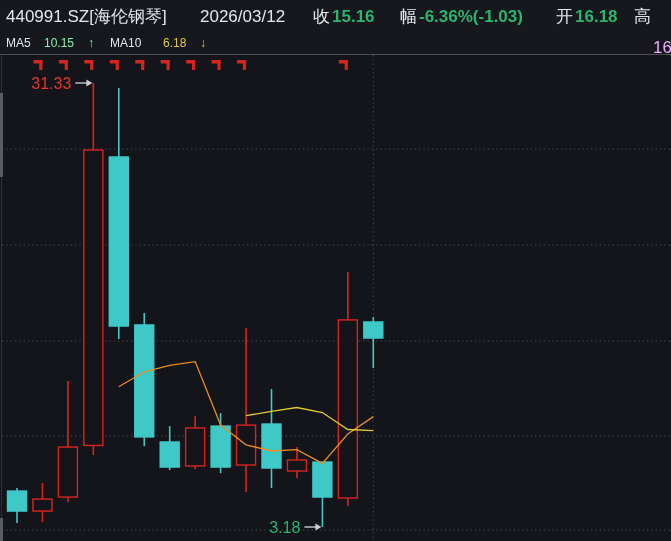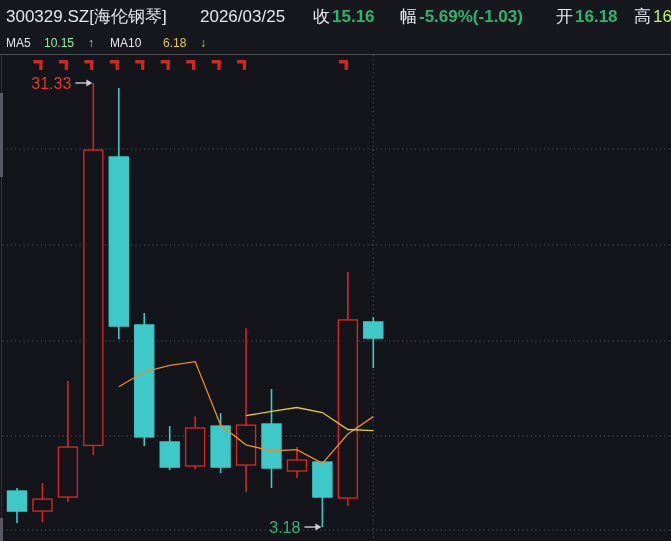--- a/index.html
+++ b/index.html
@@ -4,21 +4,21 @@
 <style>
   html,body{margin:0;padding:0;background:#0e1014;}
   body{width:671px;height:541px;overflow:hidden;font-family:"Liberation Sans",sans-serif;}
   .stage{position:relative;width:671px;height:541px;background:#13151a;overflow:hidden;}
   #kchart{position:absolute;left:0;top:0;}
   .hdr{position:absolute;left:0;top:0;width:671px;height:55px;background:#16181d;
        border-bottom:1px solid #4a4e55;box-sizing:border-box;z-index:5;}
   .hdr span{position:absolute;white-space:nowrap;}
   .r1 span{top:5px;font-size:17px;line-height:24px;}
   .r2 span{top:33px;font-size:12px;line-height:20px;}
-  .w{color:#e3e6ea;} .g{color:#2bb46c;font-weight:bold;} .rd{color:#bef264;}
+  .w{color:#e3e6ea;} .g{color:#2bb46c;font-weight:bold;} .rd{color:#f0abfc;margin-top:31px;}
   .or{color:#86efac;} .ye{color:#dfca33;}
   .edge-axis{position:absolute;left:1px;top:55px;width:1px;height:486px;background:#2e3137;z-index:2;}
   .edge-frag{position:absolute;left:0;width:3px;background:#565b64;z-index:3;}
   .edge-frag.top{top:93px;height:84px;}
   .edge-frag.bottom{top:518px;height:23px;}
   text.ann{font-size:16px;font-family:"Liberation Sans",sans-serif;}
 </style>
 </head>
 <body>
 
@@ -90,26 +90,26 @@
       <polygon points="321.4,527.0099499999999 315.4,523.5099499999999 315.4,530.5099499999999" fill="#c9cdd2"></polygon>
       <text x="300.4" y="532.5099499999999" fill="#2bb46c" text-anchor="end" class="ann">3.18</text>
     </svg>
 
   <div class="edge-axis"></div>
   <div class="edge-frag top"></div>
   <div class="edge-frag bottom"></div>
 
   <div class="hdr">
     <div class="r1">
-      <span class="w" style="left:6px">300329.SZ[海伦钢琴]</span>
-      <span class="w" style="left:200px">2026/03/25</span>
+      <span class="w" style="left:6px">440991.SZ[海伦钢琴]</span>
+      <span class="w" style="left:200px">2026/03/12</span>
       <span class="w" style="left:313px">收</span>
       <span class="g" style="left:332px">15.16</span>
       <span class="w" style="left:400px">幅</span>
-      <span class="g" style="left:419px">-5.69%(-1.03)</span>
+      <span class="g" style="left:419px">-6.36%(-1.03)</span>
       <span class="w" style="left:556px">开</span>
       <span class="g" style="left:575px">16.18</span>
       <span class="w" style="left:634px">高</span>
       <span class="rd" style="left:653px">16</span>
     </div>
     <div class="r2">
       <span class="w" style="left:6px">MA5</span>
       <span class="or" style="left:44px">10.15</span>
       <span class="or" style="left:88px">↑</span>
       <span class="w" style="left:110px">MA10</span>

